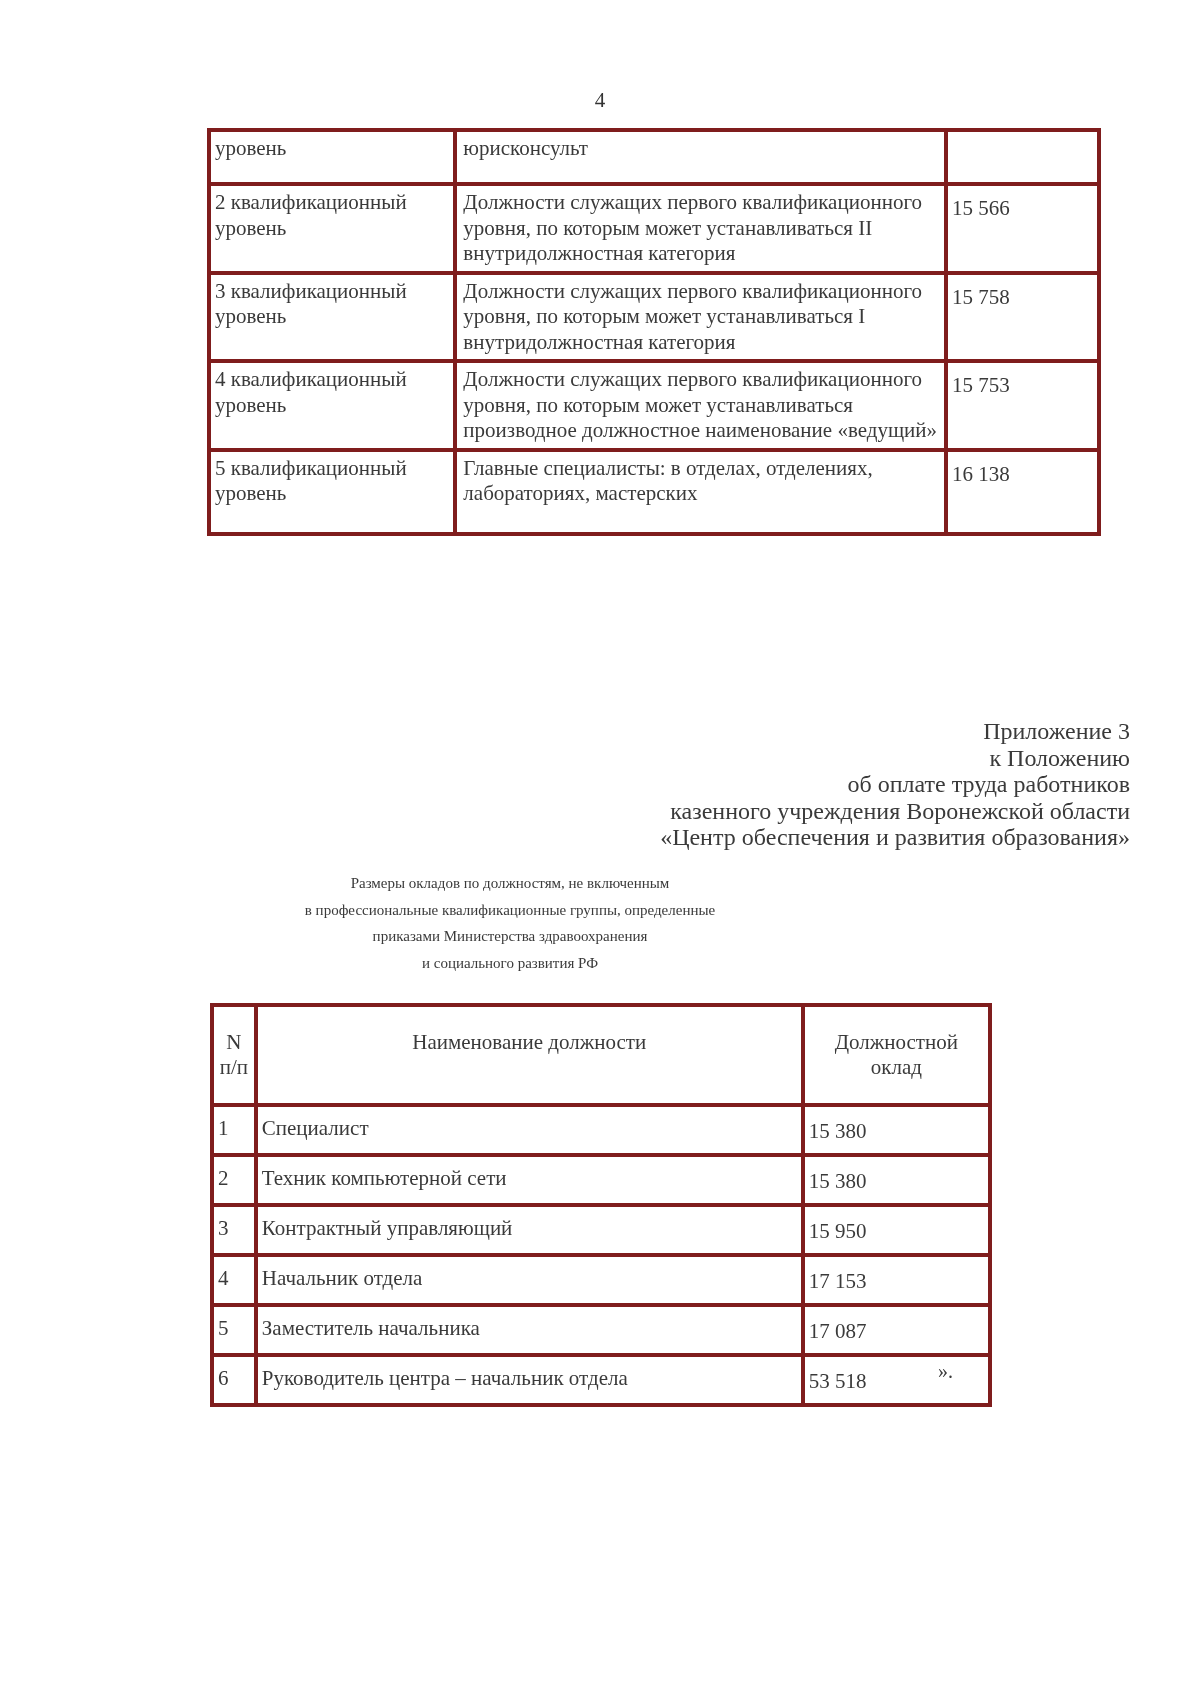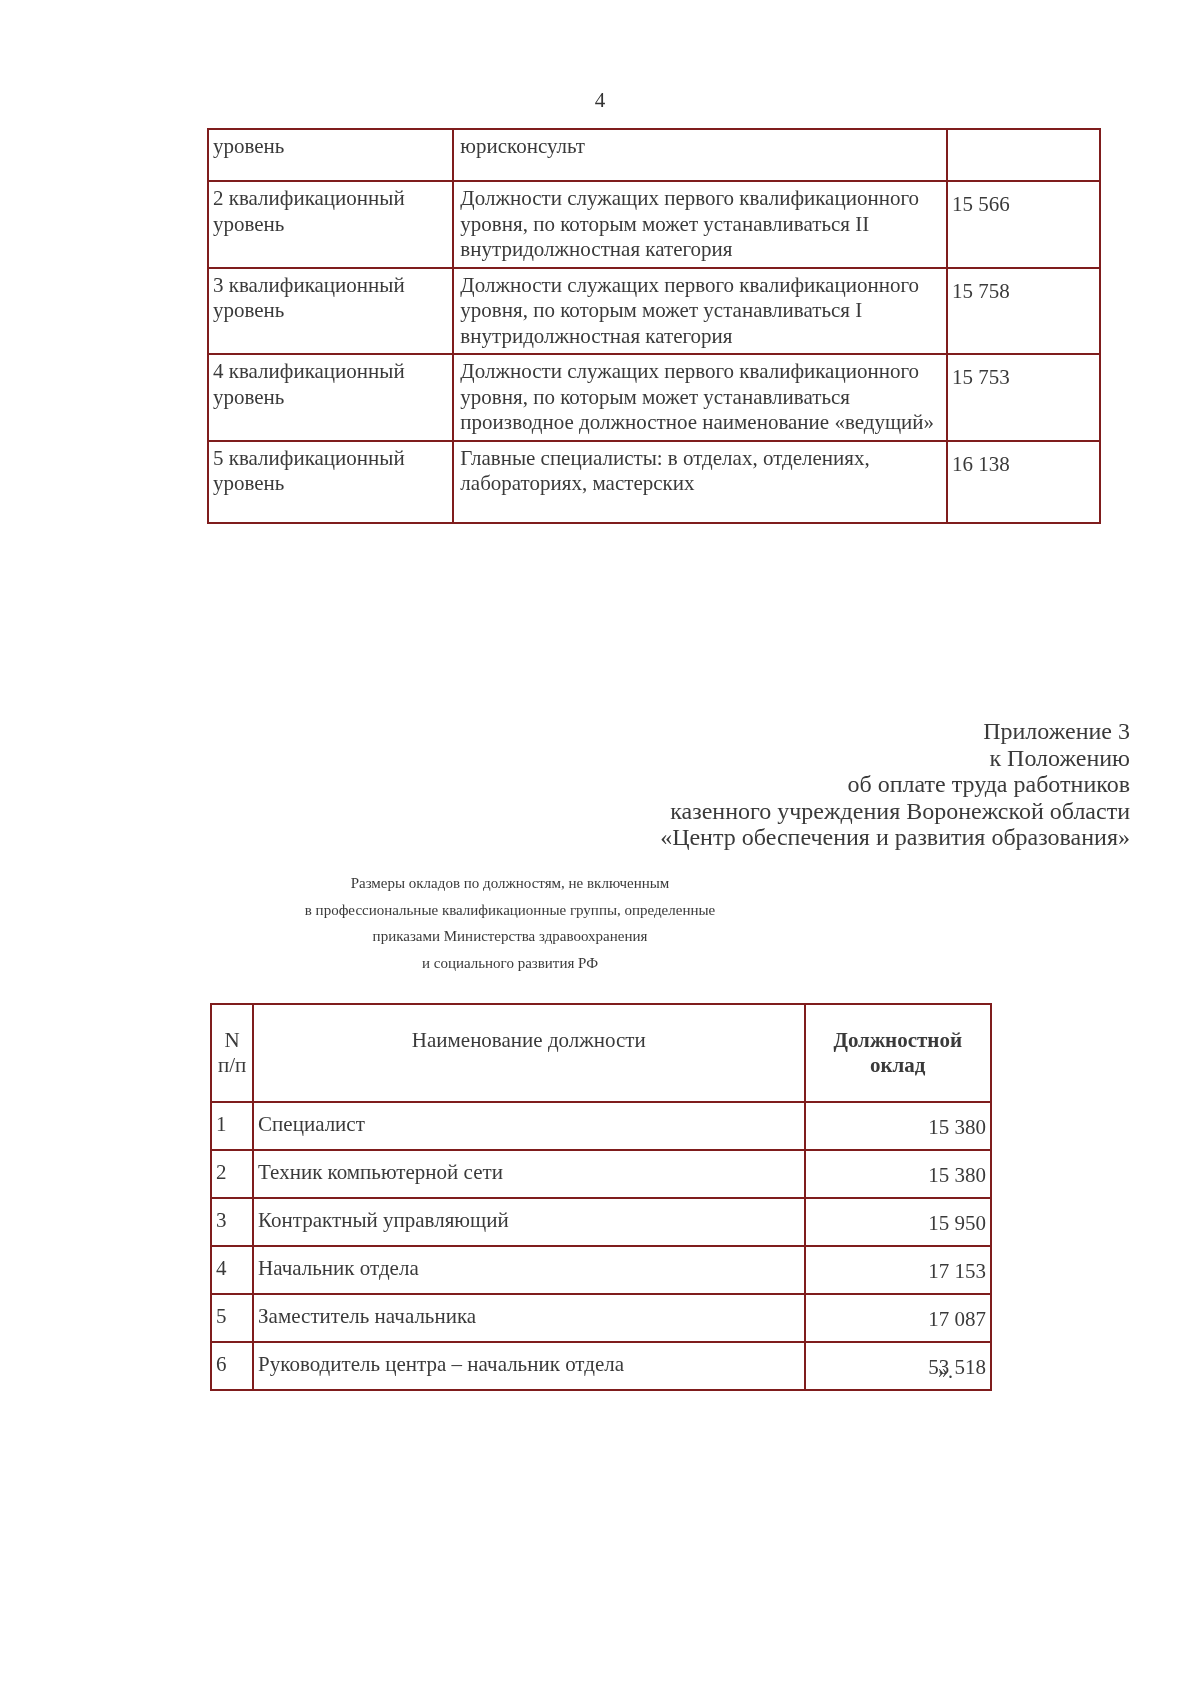--- a/index.html
+++ b/index.html
@@ -6,21 +6,21 @@
   body {
     width: 1200px; height: 1697px; position: relative; overflow: hidden;
     font-family: "Liberation Serif", "DejaVu Serif", serif;
     color: #3a3a3a;
   }
   .page-number {
     position: absolute; top: 88px; left: 0; width: 1200px; text-align: center;
     font-size: 21px; color: #333;
   }
   table { border-collapse: collapse; position: absolute; }
-  td, th { border: 2px solid #7f1d1d; vertical-align: top; font-weight: normal; }
+  td, th { border: 4px solid #7f1d1d; vertical-align: top; font-weight: normal; }
 
   
   #t1 { left: 207px; top: 128px; width: 894px; font-size: 21px; line-height: 25.5px; }
   #t1 td { padding: 4px 4px 4px 4px; }
   #t1 .c1 { width: 237px; }
   #t1 .c2 { width: 490px; padding-left: 6px; }
   #t1 .c3 { width: 146px; text-align: left; padding-top: 10px; }
   #t1 tr.r0 td { height: 36px; }
   #t1 tr.r4 td { height: 66px; }
 
@@ -33,23 +33,23 @@
     position: absolute; left: 0; width: 1200px; top: 870px; text-align: center;
     font-size: 15px; line-height: 26.5px;
   }
   .title div { padding-right: 180px; }
 
   
   #t2 { left: 210px; top: 1003px; width: 782px; font-size: 21px; line-height: 25px; }
   #t2 th, #t2 td { padding: 23px 4px; }
   #t2 th.n { width: 32px; text-align: center; }
   #t2 th.name { width: 540px; text-align: center; margin-top: 32px; }
-  #t2 th.sal { width: 176px; text-align: center; font-weight: bold; }
+  #t2 th.sal { width: 176px; text-align: center; }
   #t2 td.n { text-align: left; }
-  #t2 td.sal { text-align: right; padding-top: 12px; margin-top: 45px; }
+  #t2 td.sal { text-align: left; padding-top: 12px; margin-top: 45px; }
   #t2 tbody td { height: 34px; padding-top: 9px; padding-bottom: 0; }
   .closing {
     position: absolute; left: 938px; top: 1360px; font-size: 20px;
   }
 </style>
 </head>
 <body>
 
 <div class="page-number">4</div>
 

